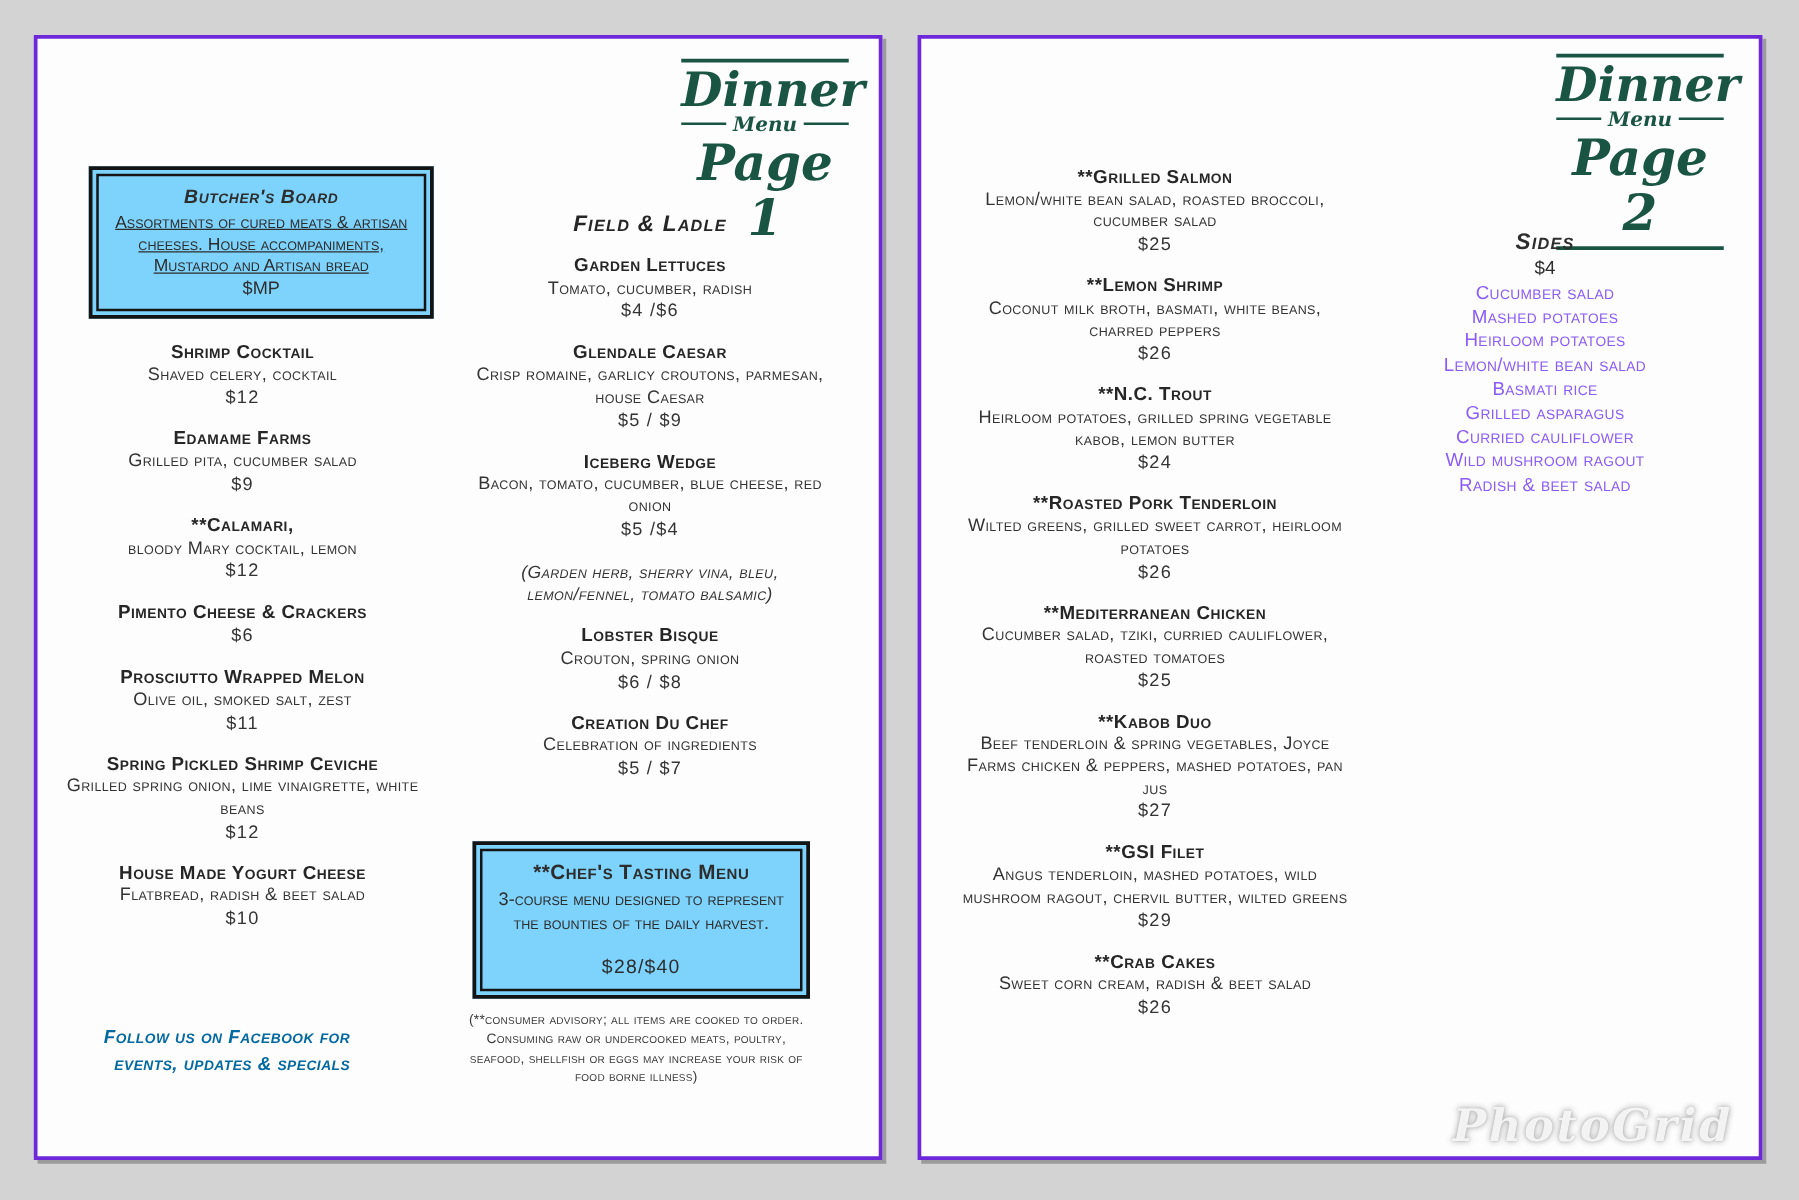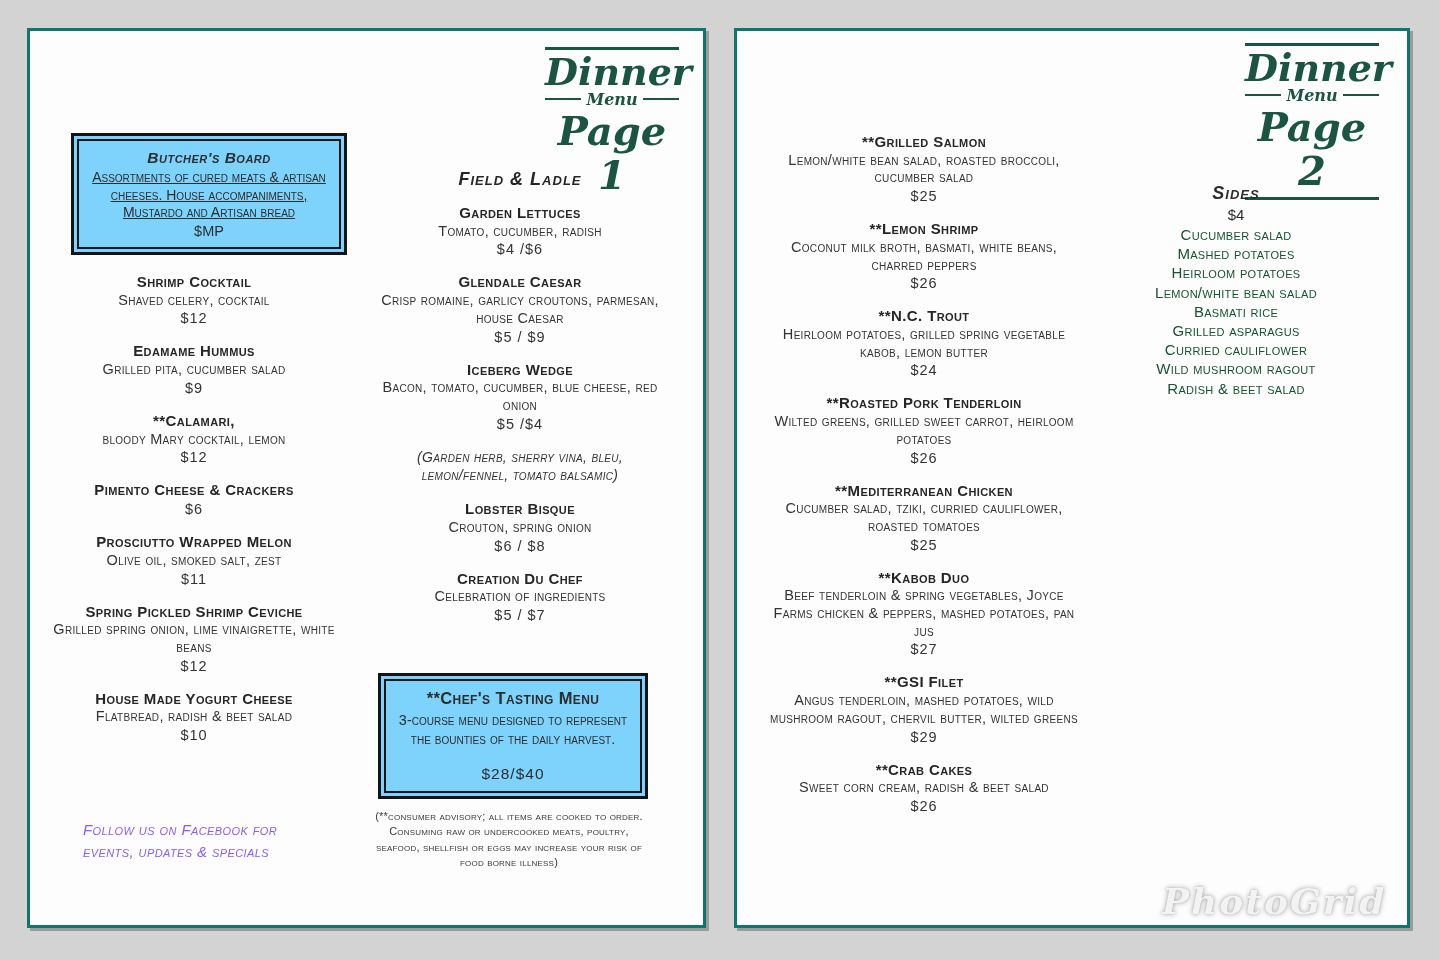--- a/index.html
+++ b/index.html
@@ -4,21 +4,21 @@
 <style>
   html,body{margin:0;padding:0;}
   body{
     width:1439px;height:960px;position:relative;overflow:hidden;
     background:#d3d3d3;
     font-family:"Liberation Sans",sans-serif;
     color:#2d2d2d;
   }
   .page{
     position:absolute;top:28px;height:894px;background:#fdfdfd;
-    border:3px solid #0f766e;
+    border:3px solid #6d28d9;
     box-shadow:3px 3px 0 rgba(110,110,110,.55);
   }
   #page1{left:27px;width:673px;}
   #page2{left:734px;width:670px;}
 
   
   .hdr{position:absolute;width:134px;text-align:center;color:#1a5544;}
   #page1 .hdr{right:24px;top:16px;}
   #page2 .hdr{right:28px;top:12px;}
   .hdr .rule{height:3px;background:#1a5544;}
@@ -80,32 +80,32 @@
   #p1-left{left:14px;top:242px;width:300px;}
   #p1-right{left:345px;top:138px;width:290px;}
   #p2-left{left:33px;top:102px;width:308px;}
   #p2-right{left:358px;top:152px;width:282px;}
 
   #advisory{
     position:absolute;left:338px;top:778px;width:282px;text-align:center;
     font-size:11px;line-height:1.4;font-variant:small-caps;letter-spacing:.2px;color:#3a3a3a;
   }
   #fb-note{
-    position:absolute;left:53px;top:788px;text-align:left;
+    position:absolute;left:53px;top:788px;text-align:right;
     font-style:italic;font-size:15px;line-height:1.45;font-variant:small-caps;
-    letter-spacing:.4px;color:#8b5cf6;
+    letter-spacing:.4px;color:#0369a1;font-weight:bold;
   }
 
   
   .side-heading{
     font-style:italic;font-weight:700;font-size:18px;letter-spacing:1px;
     font-variant:small-caps;margin-bottom:2px;
   }
   .side-price{font-size:15px;font-variant:small-caps;margin-bottom:2px;}
-  .side-line{font-size:15px;line-height:1.28;font-variant:small-caps;letter-spacing:.3px;color:#14532d;}
+  .side-line{font-size:15px;line-height:1.28;font-variant:small-caps;letter-spacing:.3px;color:#8b5cf6;}
 
   
   #watermark{
     position:absolute;left:1162px;top:880px;
     font-family:"DejaVu Serif",serif;font-style:italic;font-weight:bold;
     font-size:36px;letter-spacing:2px;
     color:rgba(250,250,250,.92);
     text-shadow:0 0 5px rgba(150,150,150,.9),0 0 1px rgba(170,170,170,.9);
   }
 </style>
@@ -133,21 +133,21 @@
     </div>
   </div>
 
   <div class="col" id="p1-left">
     <div class="menu-item">
       <div class="item-name">Shrimp Cocktail</div>
       <div class="item-desc">Shaved celery, cocktail</div>
       <div class="item-price">$12</div>
     </div>
     <div class="menu-item">
-      <div class="item-name">Edamame Hummus</div>
+      <div class="item-name">Edamame Farms</div>
       <div class="item-desc">Grilled pita, cucumber salad</div>
       <div class="item-price">$9</div>
     </div>
     <div class="menu-item">
       <div class="item-name">**Calamari,</div>
       <div class="item-desc">bloody Mary cocktail, lemon</div>
       <div class="item-price">$12</div>
     </div>
     <div class="menu-item">
       <div class="item-name">Pimento Cheese &amp; Crackers</div>

